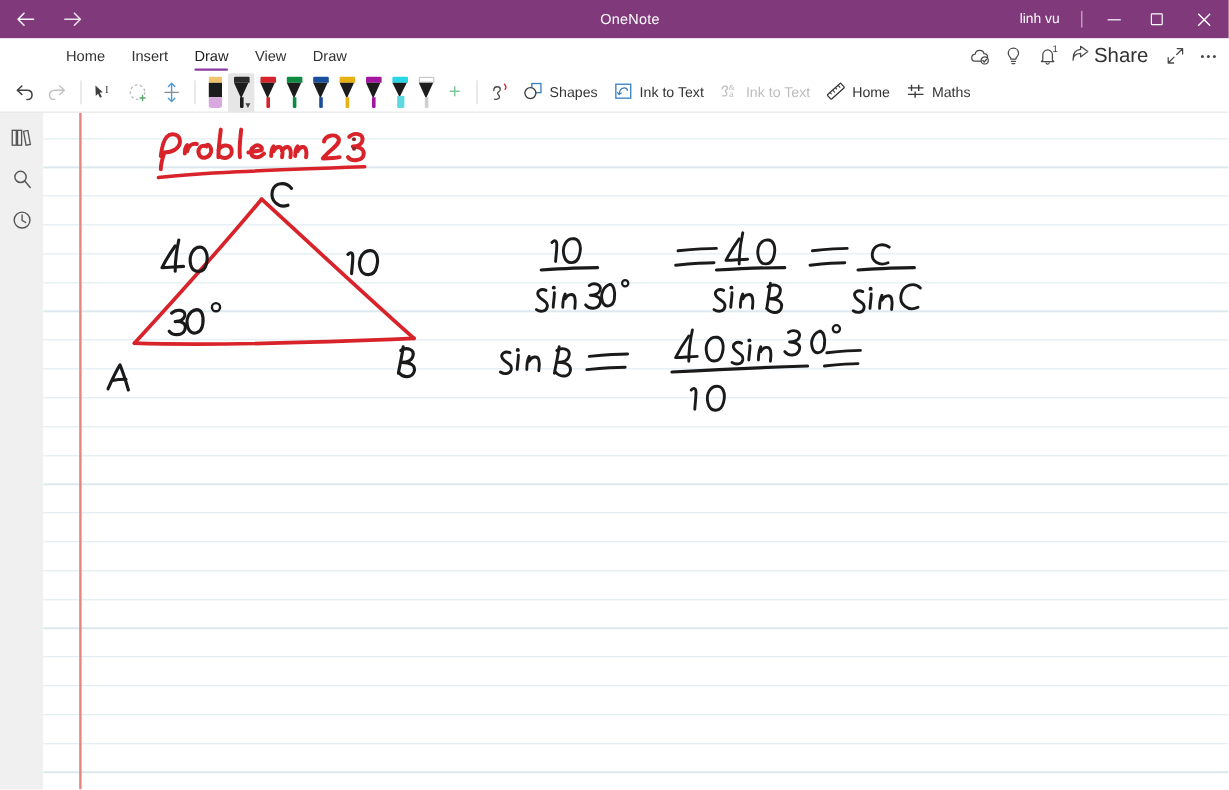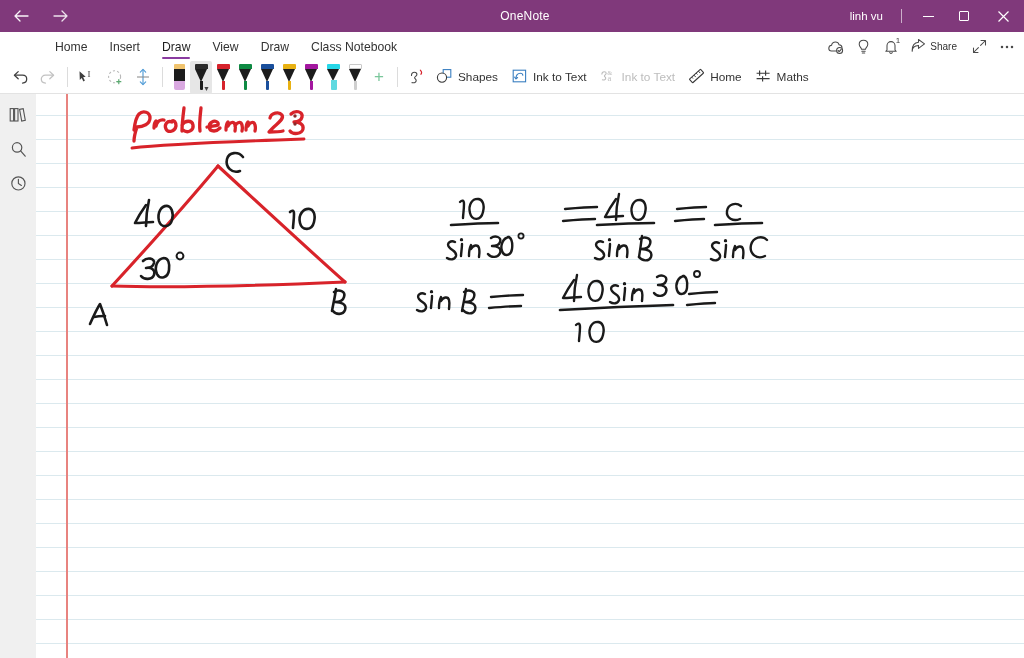--- a/index.html
+++ b/index.html
@@ -58,21 +58,21 @@
   .rb-right {
     position: absolute; right: 4px; top: 0; height: 29px;
     display: flex; align-items: center; gap: 2px;
   }
   .rb-ic {
     width: 26px; height: 26px; display: flex; align-items: center; justify-content: center;
     color: #4a4a4a;
   }
   .rb-share {
     display: flex; align-items: center; gap: 4px; padding: 0 7px 0 5px;
-    height: 26px; font-size: 10px; color: #333;
+    height: 26px; font-size: 17px; color: #333;
   }
   .bell-wrap { position: relative; }
   .bell-badge {
     position: absolute; top: 2px; right: 4px; font-size: 8px; color: #3a3a3a;
   }
 
   
   .toolbar {
     position: absolute; left: 0; top: 61px; width: 1024px; height: 33px;
     background: #fff; border-bottom: 1px solid #e3e3e3;
@@ -200,21 +200,20 @@
     </div>
   </div>
 
   <div class="ribbon">
     <div class="rb-tabs">
       <div class="rb-tab">Home</div>
       <div class="rb-tab">Insert</div>
       <div class="rb-tab active">Draw</div>
       <div class="rb-tab">View</div>
       <div class="rb-tab">Draw</div>
-      <div class="rb-tab">Class Notebook</div>
     </div>
 
     <div class="rb-right">
       <div class="rb-ic">
         <svg width="17" height="14" viewBox="0 0 17 14" fill="none">
           <path d="M4.4 11h7.2c1.9 0 3.4-1.4 3.4-3.2 0-1.7-1.3-3-3-3.1C11.6 3 10.2 2 8.5 2 6.5 2 4.9 3.4 4.6 5.2 3 5.4 1.8 6.7 1.8 8.2 1.8 9.8 3 11 4.4 11z" stroke="#4a4a4a" stroke-width="1.05" fill="none"></path>
           <circle cx="12.6" cy="10.4" r="3" fill="#fff" stroke="#4a4a4a" stroke-width="1.05"></circle>
           <path d="M11.1 10.5l1.1 1.1 2-2.2" stroke="#4a4a4a" stroke-width="1.15" fill="none" stroke-linecap="round" stroke-linejoin="round"></path>
         </svg>
       </div>

